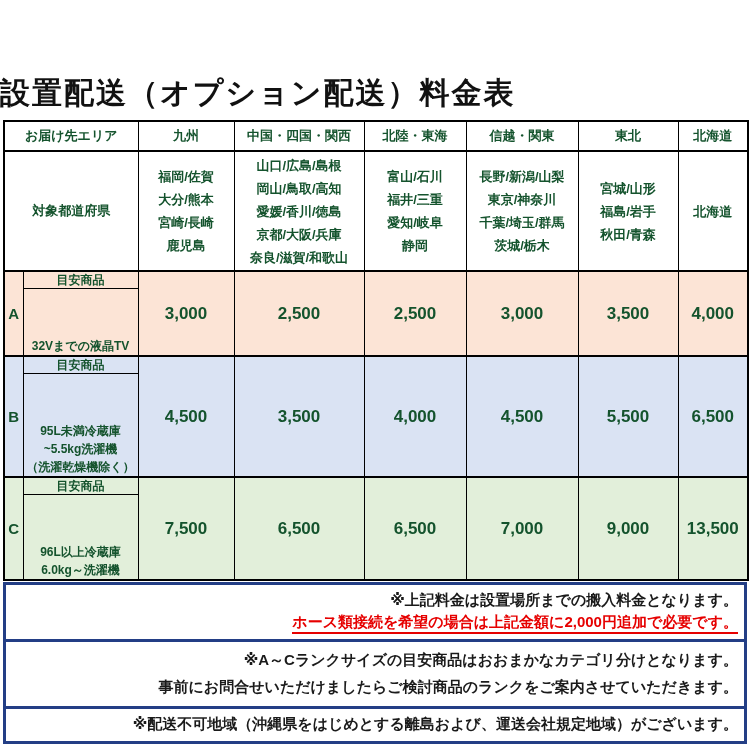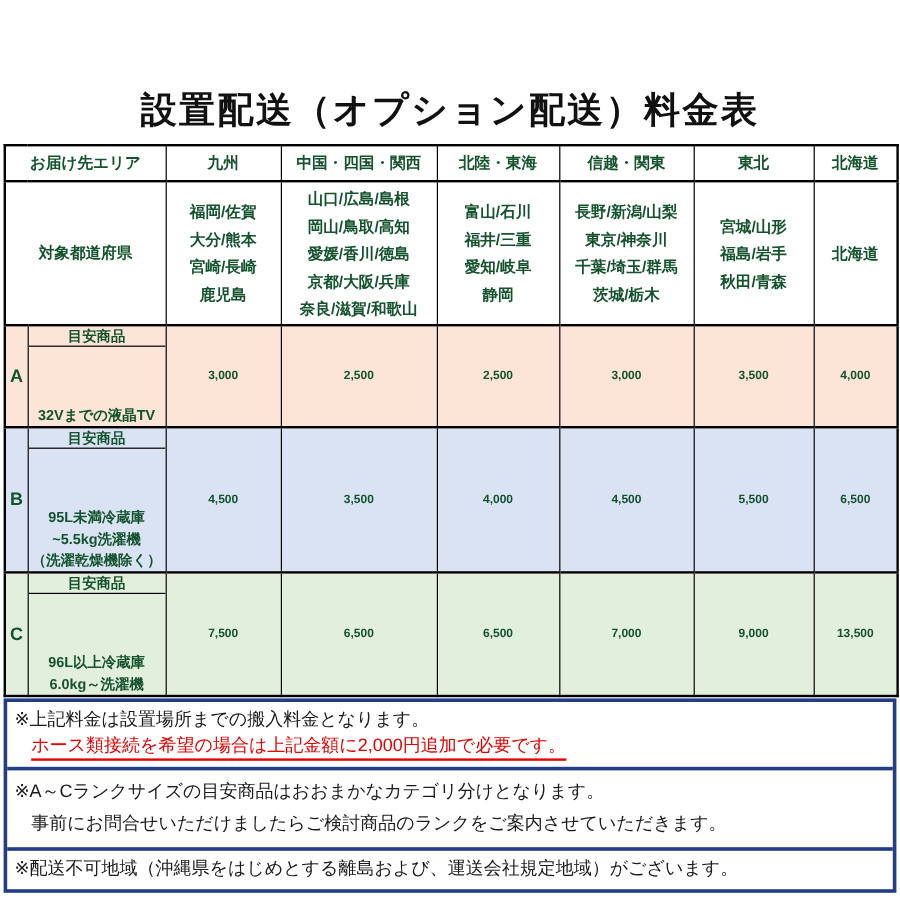--- a/index.html
+++ b/index.html
@@ -1,45 +1,45 @@
 <!DOCTYPE html>
 <html><head>
 <meta charset="utf-8">
 <style>
   html,body{margin:0;padding:0;background:#fff;}
   body{width:750px;height:750px;font-family:"Liberation Sans","DejaVu Sans",sans-serif;color:#1a1a1a;}
   .page{width:750px;height:750px;overflow:hidden;}
 
-  .title{padding-top:72px;text-align:center;font-family:"Liberation Serif","DejaVu Serif",serif;
+  .title{padding-top:72px;font-family:"Liberation Serif","DejaVu Serif",serif;
          font-weight:bold;font-size:30px;line-height:42px;letter-spacing:2px;color:#111;}
 
   table.price{border-collapse:collapse;table-layout:fixed;width:744px;margin:6px 0 0 3px;
               border:2px solid #000;}
   table.price td{border:1px solid #000;padding:0;text-align:center;vertical-align:middle;
                  font-weight:bold;color:#14532d;overflow:hidden;}
   tr.hdr td{height:28px;font-size:13px;border-bottom:2px solid #000;}
   tr.pref td{height:118px;font-size:13px;}
   .pref-lines{display:flex;flex-direction:column;justify-content:center;align-items:center;height:100%;}
   .pref-lines div{line-height:23px;}
   tr.rank td{border-top:2px solid #000;}
   tr.rank-a td{height:64px;background:#fce4d6;}
   tr.rank-b td{height:72px;background:#dae3f3;}
   tr.rank-c td{height:64px;background:#e2efda;}
   td.rankcell{font-size:15px;}
   td.itemcell{vertical-align:top;}
   .guide{border-bottom:1px solid #000;font-size:12px;line-height:16px;font-weight:bold;}
   .itemlines{display:flex;flex-direction:column;justify-content:flex-start;flex:1;}
   .itemwrap{display:flex;flex-direction:column;height:100%;gap:48px;}
   .itemlines div{font-size:12px;line-height:18px;font-weight:600;}
-  td.price-val{font-size:10px;}
+  td.price-val{font-size:17px;}
 
   .notes{margin:1px 0 0 3px;width:738px;border:3px solid #233e85;}
   .nblock{padding:4px 6px 6px 6px;}
   .nblock + .nblock{border-top:3px solid #233e85;}
-  .nline{font-size:15px;font-weight:normal;line-height:22px;white-space:nowrap;}
+  .nline{font-size:15px;font-weight:bold;line-height:22px;white-space:nowrap;text-align:right;}
   .nb2 .nline{line-height:27px;}
   .indent{padding-left:14px;}
   .red{color:#e60000;}
   .ru{color:#e60000;border-bottom:2px solid #e60000;padding-bottom:2px;}
 </style>
 </head>
 <body>
 
 <div class="page">
 

